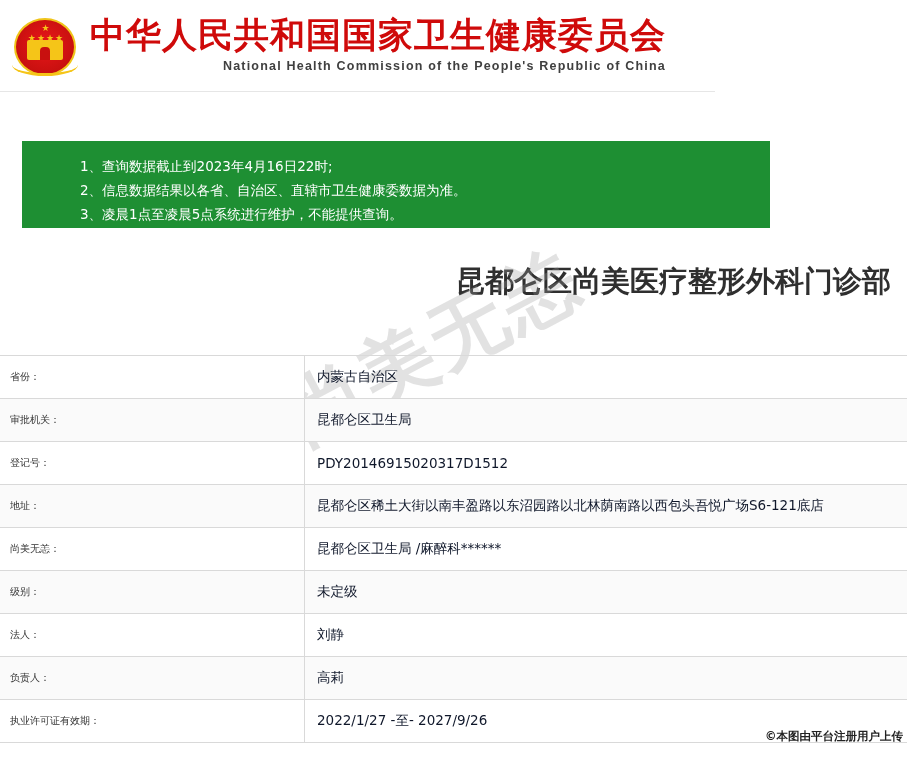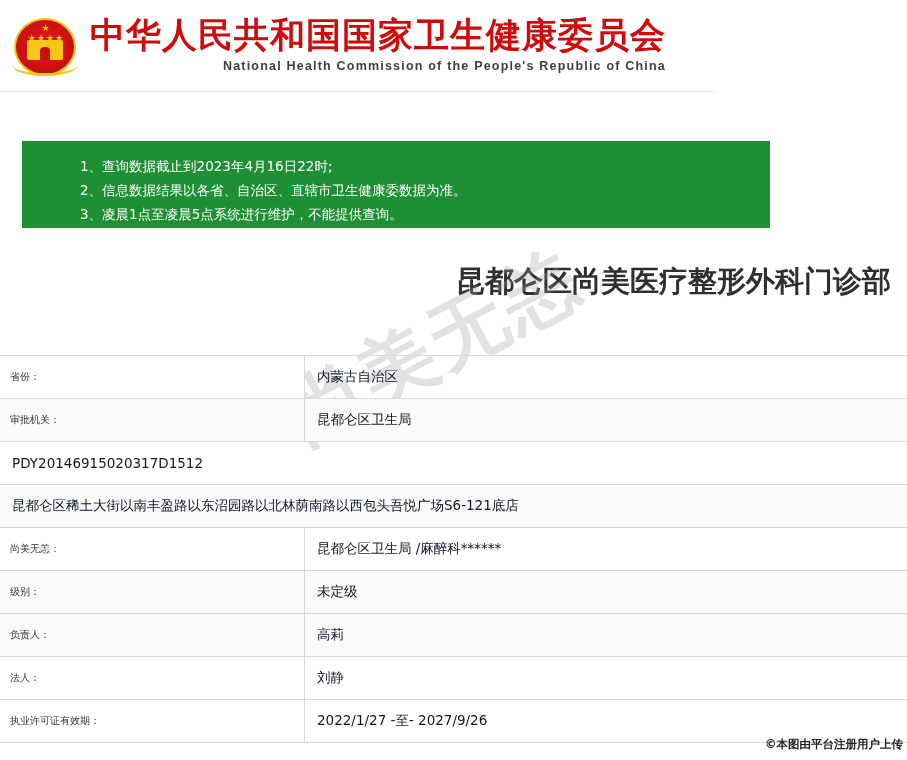--- a/index.html
+++ b/index.html
@@ -172,21 +172,21 @@
     white-space: nowrap;
     overflow: hidden;
   }
   .row.alt .cell-label, .row.alt .cell-value { background: #fafafa; }
   .row .cell-label { background: #ffffff; }
 
   
   .footer-note {
     position: absolute;
     right: 4px;
-    bottom: 8px;
+    bottom: 16px;
     font-size: 11.5px;
     color: #222;
     font-weight: bold;
     font-family: "DejaVu Sans", "Liberation Sans", sans-serif;
   }
 </style>
 </head>
 <body>
 
 <div id="page">
@@ -217,42 +217,44 @@
   <div class="table">
     <div class="row">
       <div class="cell-label">省份：</div>
       <div class="cell-value">内蒙古自治区</div>
     </div>
     <div class="row alt">
       <div class="cell-label">审批机关：</div>
       <div class="cell-value">昆都仑区卫生局</div>
     </div>
     <div class="row">
+      <div class="cell-label">登记号：</div>
       <div class="cell-value">PDY20146915020317D1512</div>
     </div>
     <div class="row alt">
+      <div class="cell-label">地址：</div>
       <div class="cell-value">昆都仑区稀土大街以南丰盈路以东沼园路以北林荫南路以西包头吾悦广场S6-121底店</div>
     </div>
     <div class="row">
       <div class="cell-label">尚美无恙：</div>
       <div class="cell-value">昆都仑区卫生局 /麻醉科******</div>
     </div>
     <div class="row alt">
       <div class="cell-label">级别：</div>
       <div class="cell-value">未定级</div>
     </div>
+    <div class="row">
+      <div class="cell-label">法人：</div>
+      <div class="cell-value">刘静</div>
+    </div>
     <div class="row alt">
       <div class="cell-label">负责人：</div>
       <div class="cell-value">高莉</div>
     </div>
     <div class="row">
-      <div class="cell-label">法人：</div>
-      <div class="cell-value">刘静</div>
-    </div>
-    <div class="row">
       <div class="cell-label">执业许可证有效期：</div>
       <div class="cell-value">2022/1/27 -至- 2027/9/26</div>
     </div>
   </div>
 
   <div class="footer-note">©本图由平台注册用户上传</div>
 
 </div>
 
 </body></html>

